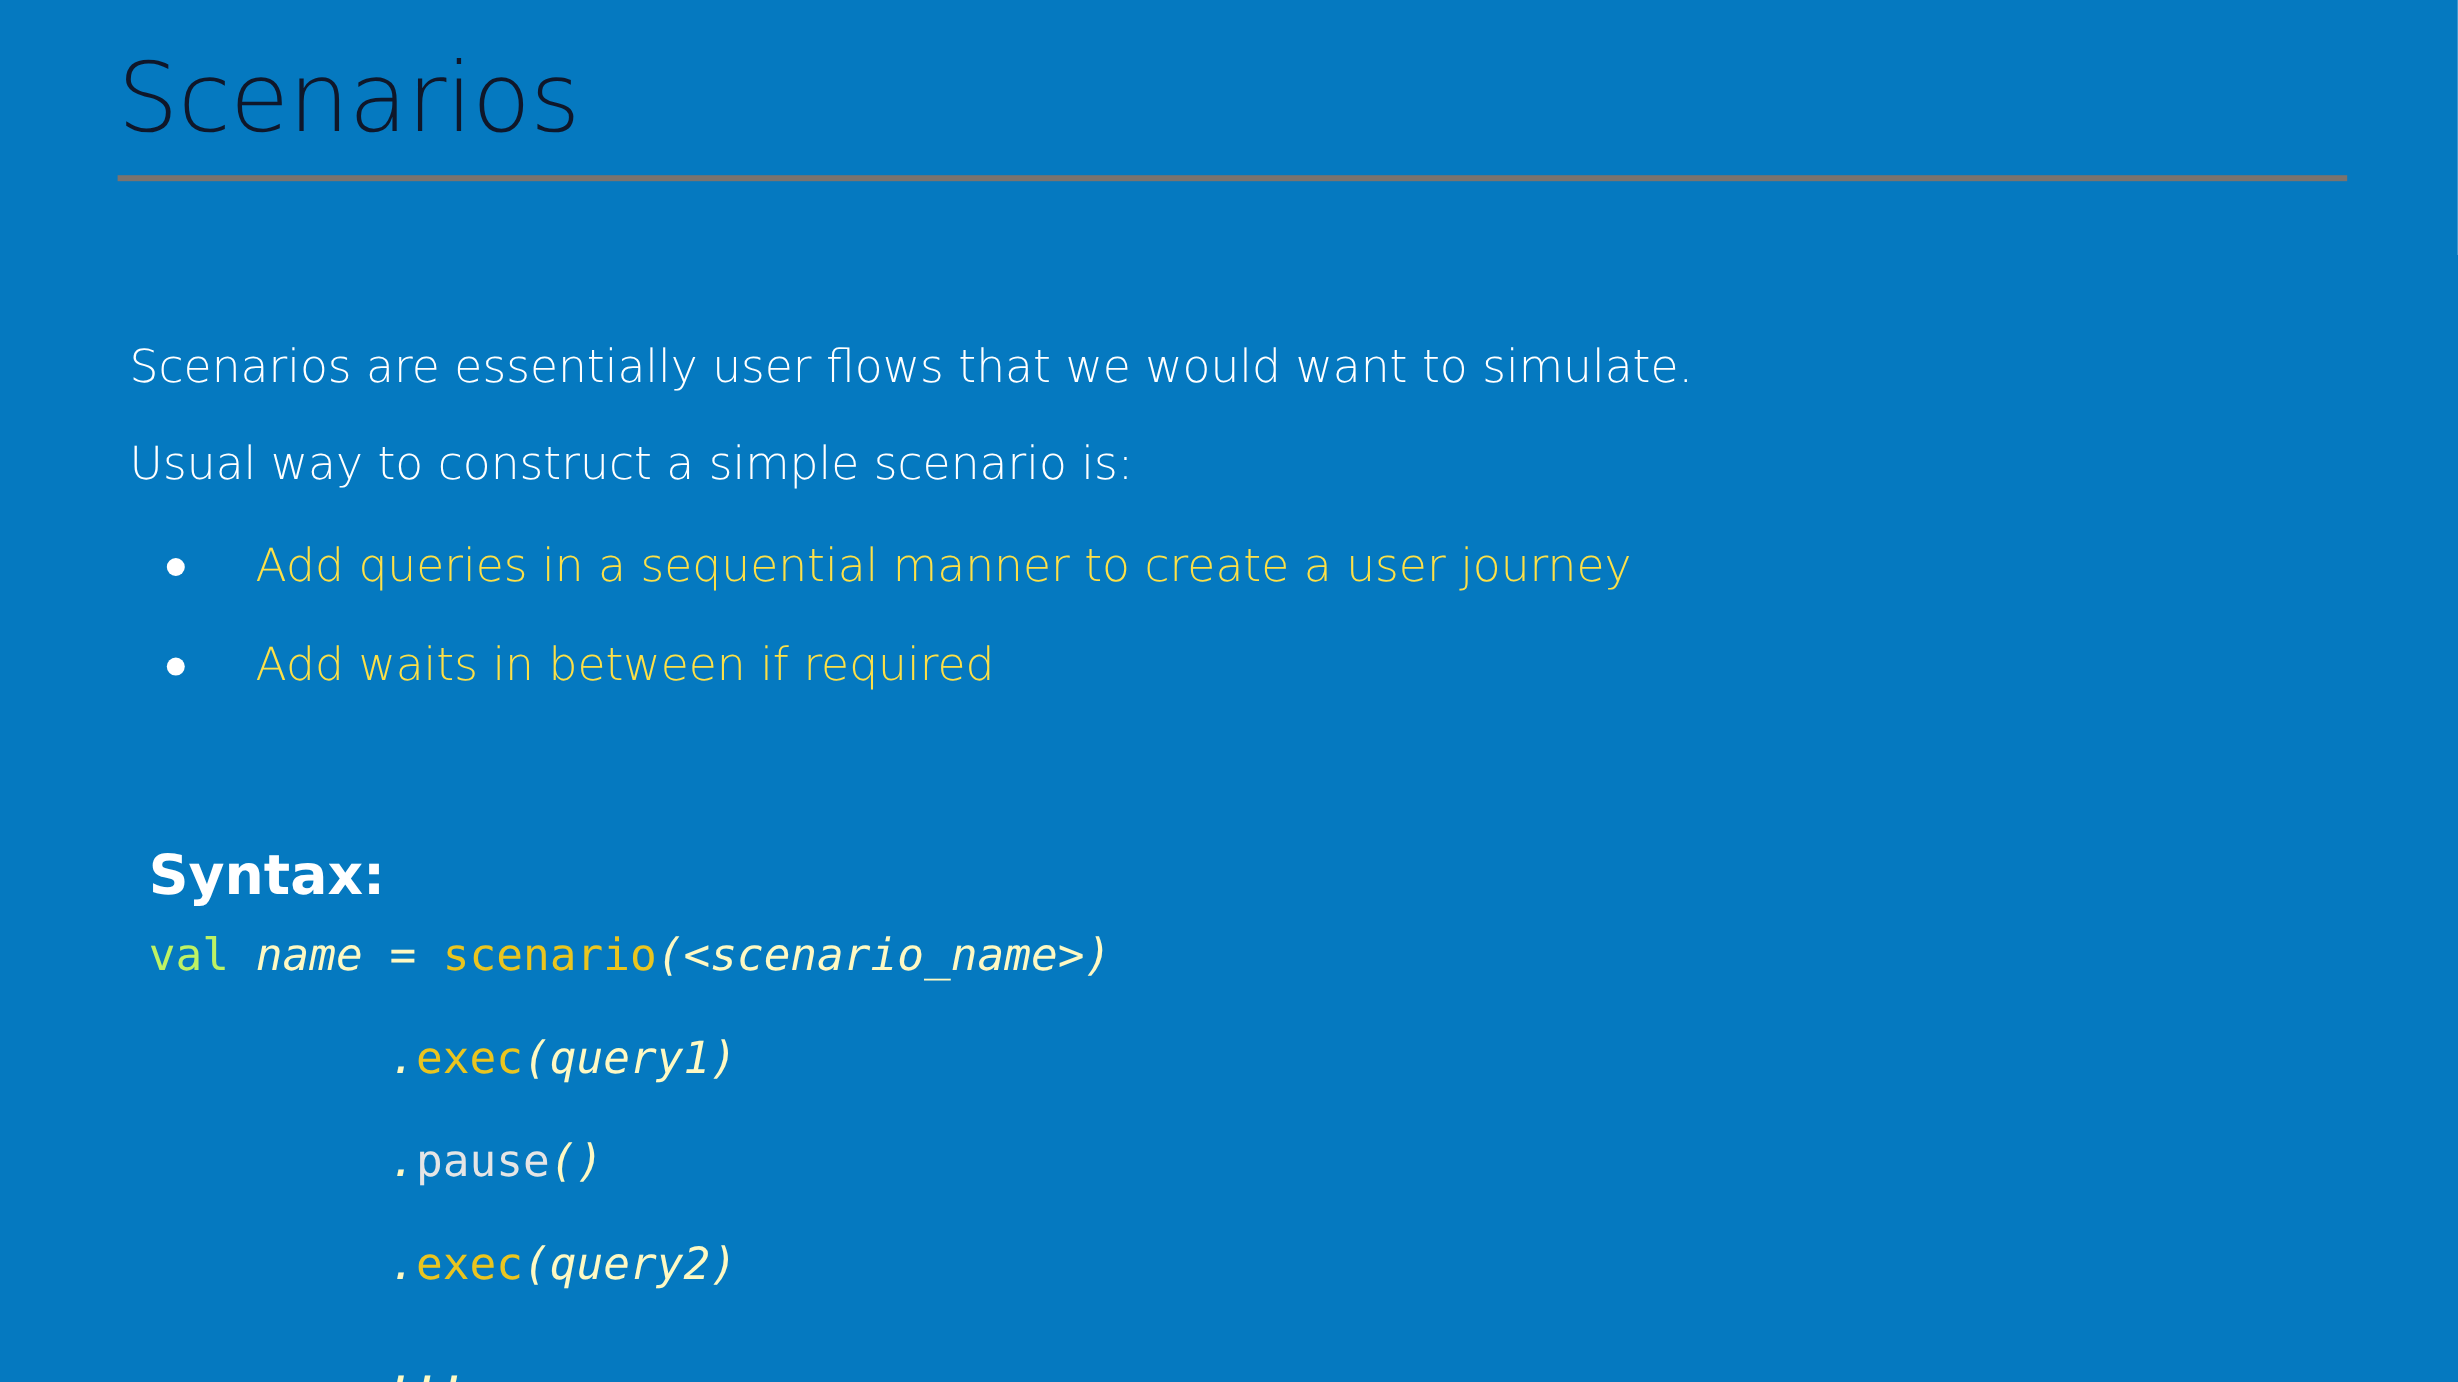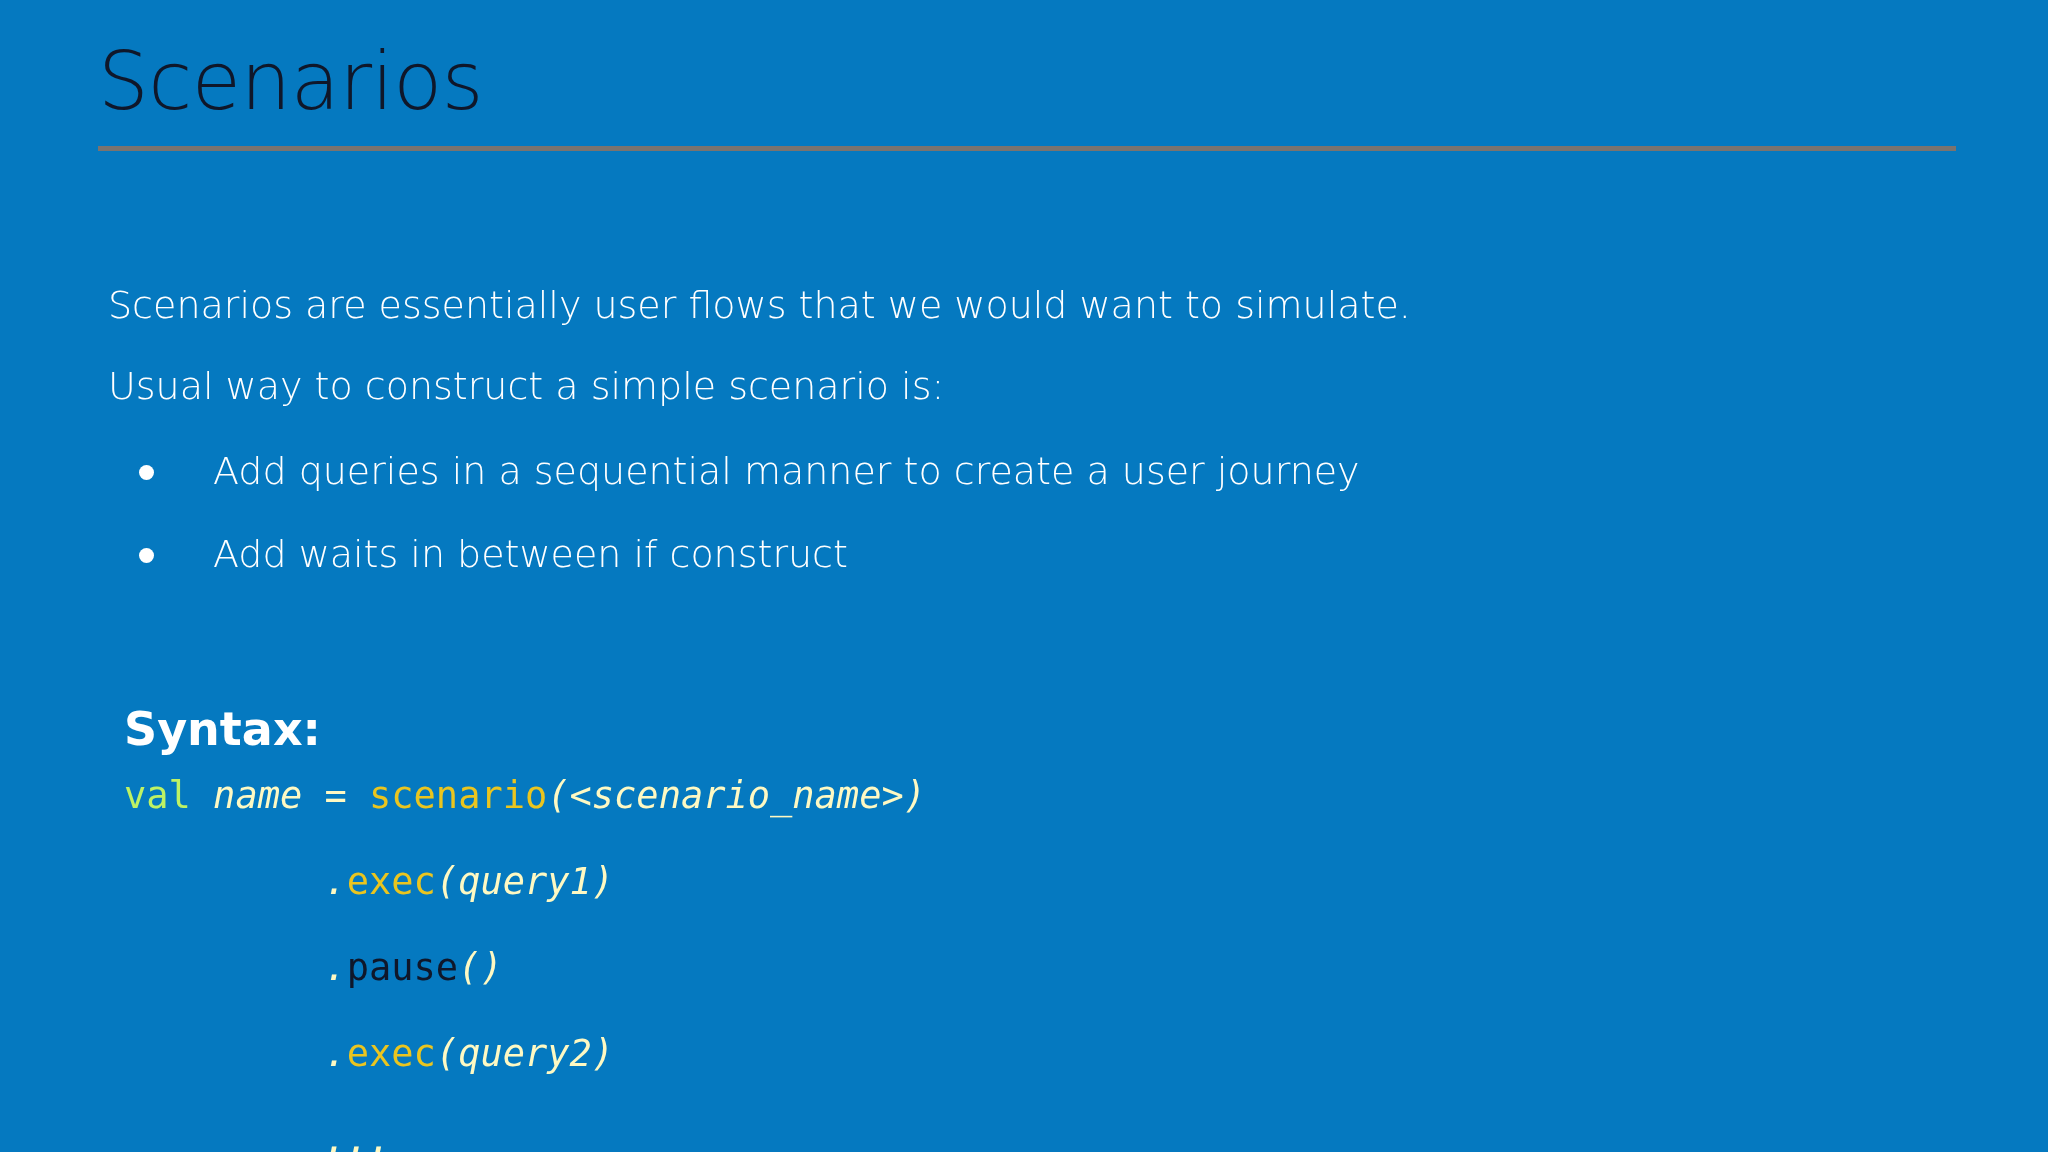--- a/index.html
+++ b/index.html
@@ -77,21 +77,21 @@
   }
 
   .bullet-item {
     position: relative;
     padding-left: 105px;
     margin-bottom: 45px;
     font-family: "DejaVu Sans", sans-serif;
     font-weight: 300;
     font-size: 38px;
     line-height: 1.0;
-    color: #ffffff;
+    color: #fde047;
     white-space: nowrap;
   }
 
   .bullet-dot {
     position: absolute;
     left: 31px;
     top: 13px;
     width: 15px;
     height: 15px;
     border-radius: 50%;
@@ -151,28 +151,28 @@
 
     <p class="para">Usual way to construct a simple scenario is:</p>
 
     <ul id="bullet-list">
       <li class="bullet-item">
         <span class="bullet-dot"></span>
         <span>Add queries in a sequential manner to create a user journey</span>
       </li>
       <li class="bullet-item">
         <span class="bullet-dot"></span>
-        <span>Add waits in between if construct</span>
+        <span>Add waits in between if required</span>
       </li>
     </ul>
 
   </div>
 
   <div id="syntax-block">
     <div id="syntax-label">Syntax:</div>
     <pre id="code-block"><span class="code-line"><span class="tok-kw" style="color: #bef264;">val</span><span class="tok-plain"> name = </span><span class="tok-fn" style="color: rgb(234, 197, 31);">scenario</span><span class="tok-plain">(&lt;scenario_name&gt;)</span></span>
 <span class="code-line"><span>         </span><span class="tok-plain">.</span><span class="tok-fn" style="color: rgb(234, 197, 31);">exec</span><span class="tok-plain">(query1)</span></span>
-<span class="code-line"><span>         </span><span class="tok-plain">.</span><span class="tok-fn" style="color: #0f172a; text-align: right;">pause</span><span class="tok-plain">()</span></span>
+<span class="code-line"><span>         </span><span class="tok-plain">.</span><span class="tok-fn" style="color: #e5e5e5; text-align: right;">pause</span><span class="tok-plain">()</span></span>
 <span class="code-line"><span>         </span><span class="tok-plain">.</span><span class="tok-fn" style="color: rgb(234, 197, 31);">exec</span><span class="tok-plain">(query2)</span></span>
 <span class="code-line"><span>         </span><span class="tok-plain">...</span></span></pre>
   </div>
 
 </div>
 
 </body></html>

